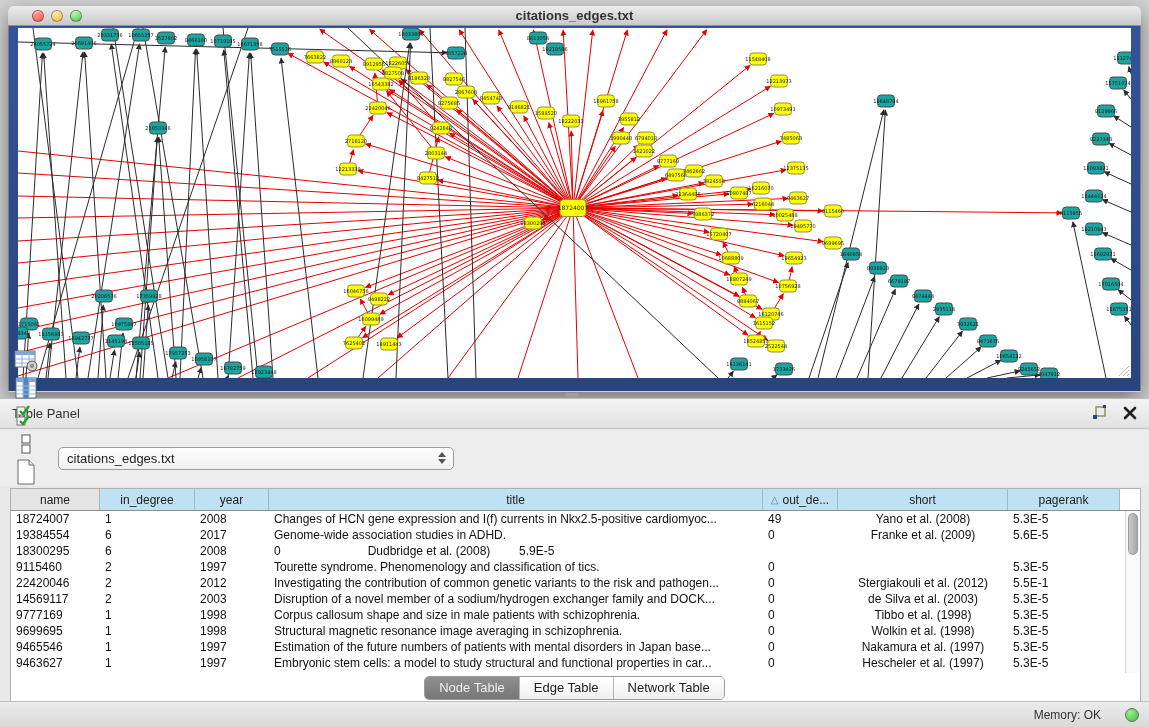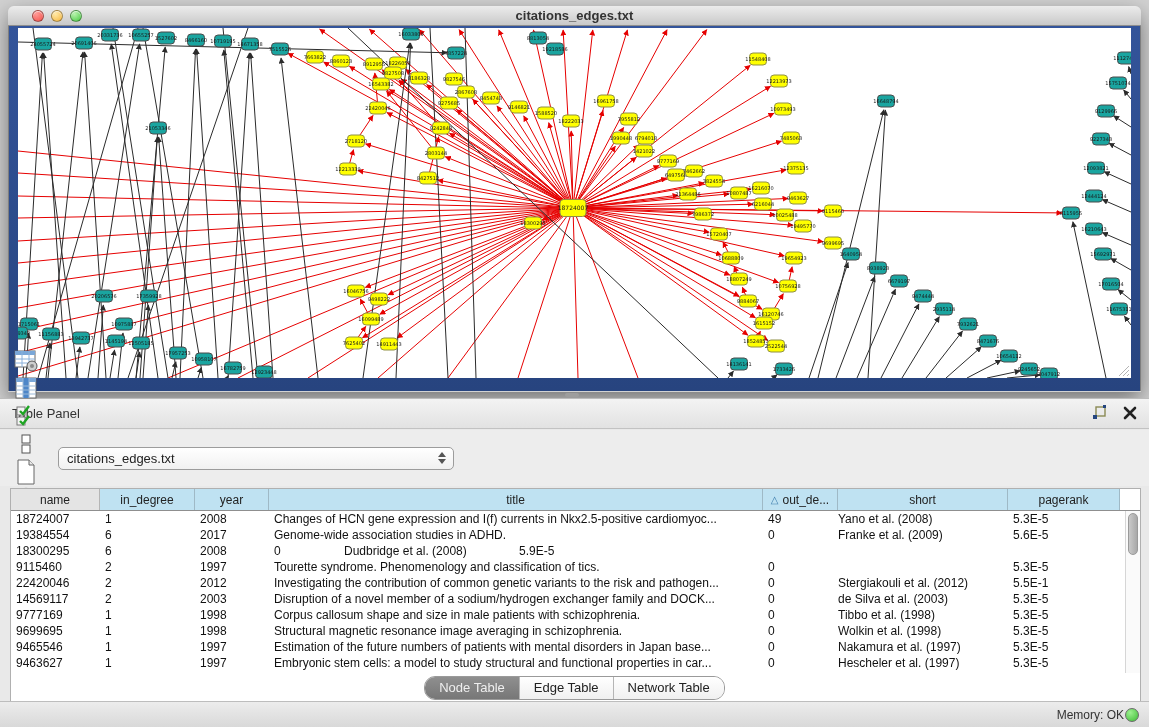--- a/index.html
+++ b/index.html
@@ -59,39 +59,39 @@
     background:#ffffff; border:1px solid #b0b0b0; }
   .grid-head { display:flex; height:22px; border-bottom:1px solid #8f8f8f; }
   .g-hcell { background:#bfe2f2; border-right:1px solid #9fb9c6; font-size:12px; color:#222;
     display:flex; align-items:center; justify-content:center; overflow:hidden; white-space:nowrap; }
   .g-hcell.gray { background:#e4e4e4; border-right:1px solid #b5b5b5; }
   .sort-tri { color:#3f7fae; font-size:10px; margin-right:4px; }
   .grid-body { position:relative; }
   .g-row { display:flex; height:16px; background:#fff; }
   .g-cell { font-size:12px; color:#111; white-space:nowrap; overflow:hidden;
     padding:1px 0 0 5px; }
-  .g-cell.center { padding-left:0; }
+  .g-cell.center { text-align:center; padding-left:0; }
   .vscroll { position:absolute; right:0; top:22px; width:15px; height:162px;
     background:#fafafa; border-left:1px solid #d6d6d6; }
   .vthumb { position:absolute; left:2px; top:2px; width:10px; height:42px;
     background:linear-gradient(90deg,#c9c9c9,#a8a8a8); border-radius:6px; border:1px solid #9a9a9a; }
 
   .tabbar { position:absolute; left:0; top:276px; width:1149px; height:26px;
     display:flex; justify-content:center; align-items:center; }
-  .seg { display:flex; border:1px solid #9a9a9a; border-radius:11px; overflow:hidden;
+  .seg { display:flex; border:1px solid #9a9a9a; border-radius:5px; overflow:hidden;
     background:#fdfdfd; box-shadow:0 1px 1px rgba(255,255,255,.8); }
   .seg-btn { font-size:13px; padding:3px 14px 4px 14px; color:#222;
     border-right:1px solid #b5b5b5; background:linear-gradient(#ffffff,#f0f0f0); }
   .seg-btn:last-child { border-right:none; }
   .seg-btn.selected { background:linear-gradient(#8f8f8f,#777777); color:#efefef; }
 
   .statusbar { position:absolute; left:0; top:302px; width:1149px; height:27px;
     background:linear-gradient(#ececec,#d8d8d8); border-top:1px solid #bdbdbd;
     display:flex; align-items:center; justify-content:flex-end; }
-  .mem-label { font-size:12px; color:#333; margin-right:1px; }
+  .mem-label { font-size:12px; color:#333; margin-right:24px; }
   .mem-dot { width:14px; height:14px; border-radius:50%; margin-right:10px;
     background:radial-gradient(circle at 35% 30%, #9cf08f,#3dbb35); border:1px solid #6b6b6b; }
 </style>
 </head>
 <body>
 
 <div id="stage">
 
   <div class="net-window">
     <div class="titlebar">

